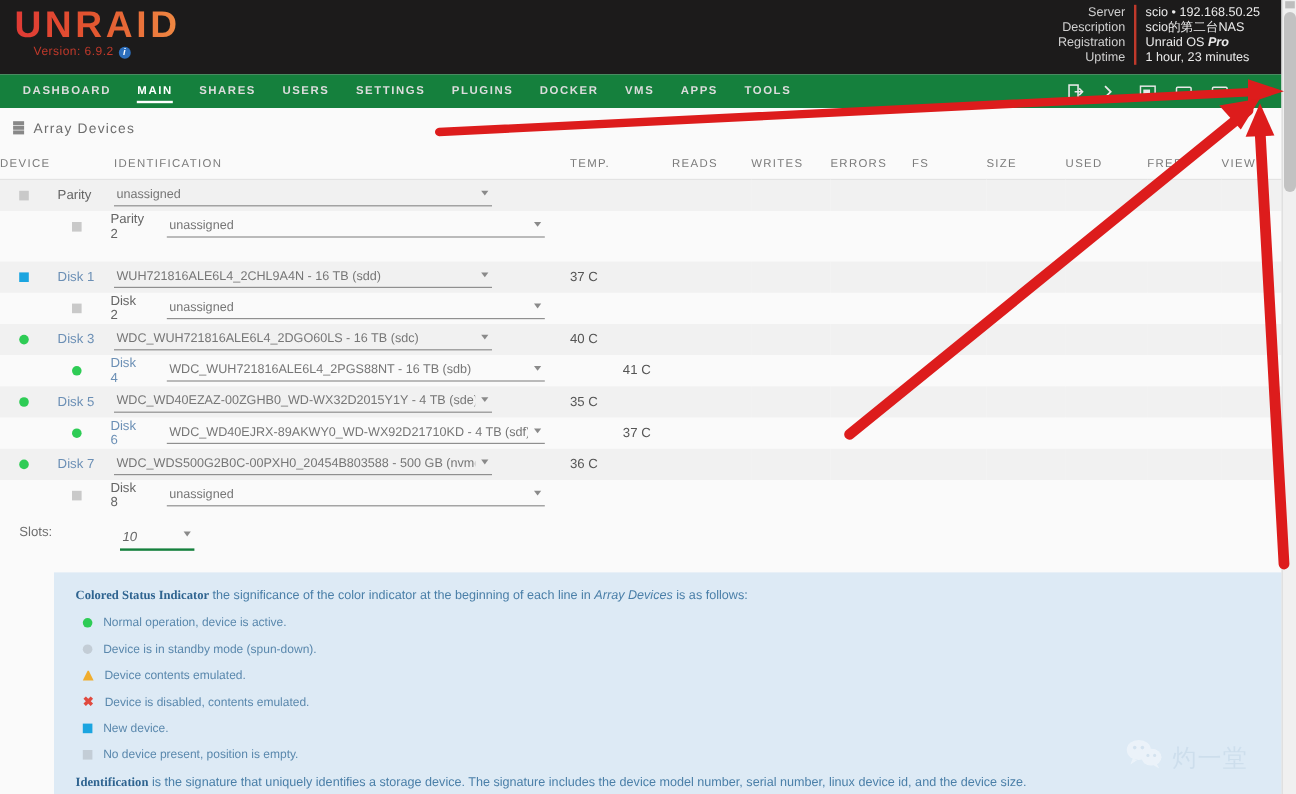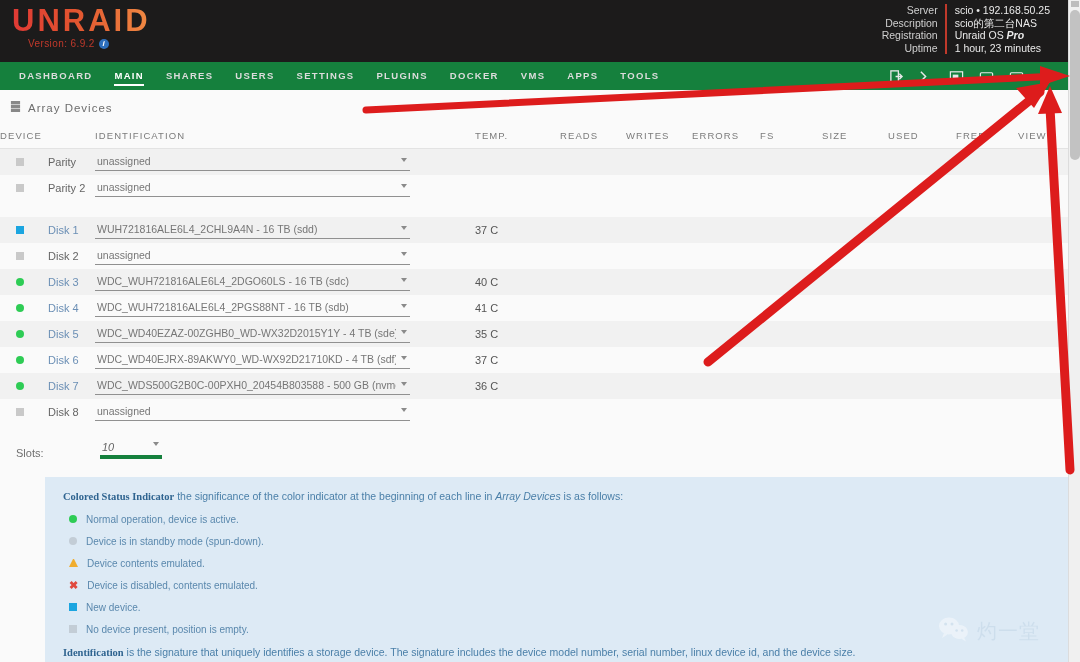--- a/index.html
+++ b/index.html
@@ -76,21 +76,21 @@
   .panel-title .t { letter-spacing: 1px; }
 
   table.devices { width: 1068px; border-collapse: collapse; table-layout: fixed; }
   table.devices th {
     font-size: 9.5px; font-weight: normal; color: #7b7b7b;
     letter-spacing: 1.1px; text-align: left; padding: 6px 0 7px 0;
     background: #fafafa; border-bottom: 1px solid #e3e3e3;
   }
   table.devices td { padding: 0; font-size: 11px; color: #555; height: 26px; vertical-align: middle; }
   tr.alt td { background: #f1f1f1; }
-  tr.plain td { background: #fafafa; }
+  tr.plain td { background: #fafafa; padding-left: 44px; }
   tr.spacer td { height: 16px; background: #fafafa; border: none; }
 
   .dev-cell { display: flex; align-items: center; gap: 24px; padding-left: 16px; }
   .status {
     width: 8px; height: 8px; display: inline-block; flex: 0 0 8px;
   }
   .status.grey { background: #c9c9c9; }
   .status.green { background: #2ecc55; border-radius: 50%; }
   .status.blue { background: #1ba5e0; }
   .dev-name { font-size: 11px; color: #656565; }
@@ -105,26 +105,26 @@
     font-family: "Liberation Sans", sans-serif; cursor: pointer;
     border-radius: 0; outline: none; height: 18px;
   }
   .caret {
     position: absolute; right: 3px; top: 5px; width: 0; height: 0;
     border-left: 3.5px solid transparent; border-right: 3.5px solid transparent;
     border-top: 4px solid #8a8a8a; pointer-events: none;
   }
   .temp { font-size: 10.5px; color: #6f6f6f; }
 
-  .slots-row { display: flex; align-items: flex-end; padding: 12px 0 10px 16px; }
+  .slots-row { display: flex; align-items: flex-start; padding: 12px 0 10px 16px; }
   .slots-label { font-size: 11px; color: #6f6f6f; width: 84px; }
   .slots-select-wrap { position: relative; width: 62px; }
   .slots-select {
     width: 62px; font-size: 11px; color: #666;
-    border: none; border-bottom: 4px solid #15803d; background: transparent;
+    border: none; border-bottom: 2px solid #15803d; background: transparent;
     appearance: none; -webkit-appearance: none; padding: 1px 12px 2px 2px;
     font-family: "Liberation Sans", sans-serif; cursor: pointer;
     border-radius: 0; outline: none; height: 19px; font-style: italic;
   }
 
   
   .helpbox {
     margin: 8px 45px 0 45px; background: #ddeaf5;
     padding: 13px 18px 16px 18px; position: relative;
     width: 1023px; min-height: 180px;

